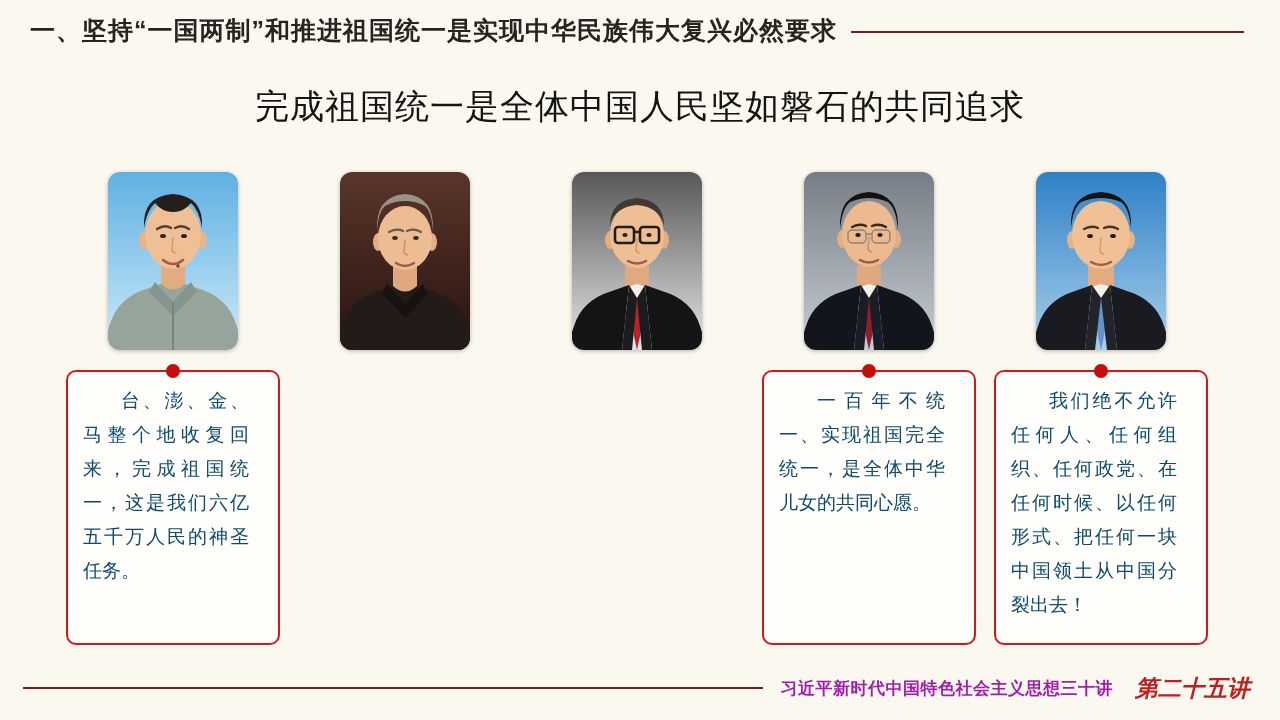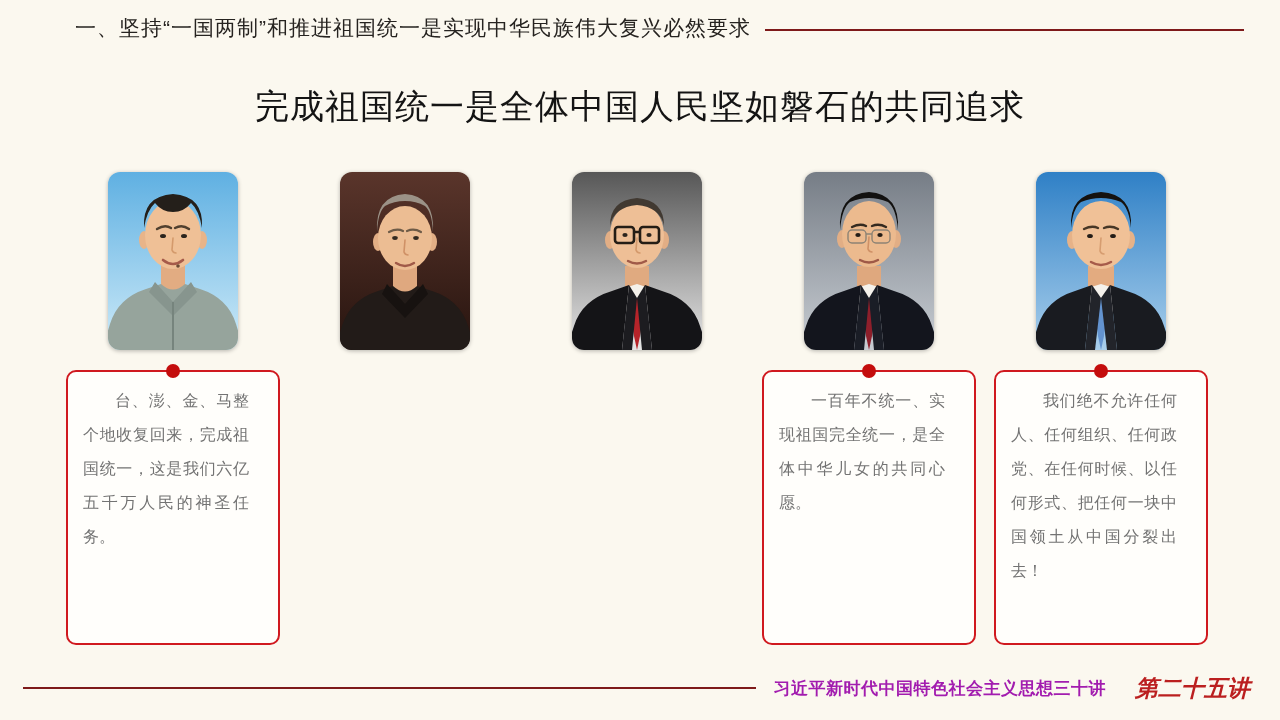--- a/index.html
+++ b/index.html
@@ -2,47 +2,47 @@
 <html><head>
 <meta charset="utf-8">
 <style>
   * { margin:0; padding:0; box-sizing:border-box; }
   html,body { width:1280px; height:720px; }
   body { font-family:"Liberation Sans","DejaVu Sans",sans-serif; }
   .slide { position:relative; width:1280px; height:720px; background:#fbf8ef; overflow:hidden; }
 
   
   .header { position:absolute; top:14px; left:30px; right:36px; display:flex; align-items:center; }
-  .header h1 { font-size:21px; font-weight:normal; color:#262320; letter-spacing:1px; white-space:nowrap;margin-left:45px; }
+  .header h1 { font-size:25px; font-weight:bold; color:#262320; letter-spacing:1px; white-space:nowrap; }
   .header .rule { flex:1; height:2px; background:#7e1a1a; margin-left:14px; margin-top:3px; }
 
   
   .title { position:absolute; top:84px; left:0; width:100%; text-align:center;
            font-size:34px; font-weight:normal; color:#141414; letter-spacing:1px; }
 
   
   .columns { position:absolute; left:66px; top:172px; display:flex; gap:18px; }
   .col { width:214px; }
   .photo { width:130px; height:178px; margin:0 auto; border-radius:12px; overflow:hidden;
            box-shadow:0 1px 4px rgba(0,0,0,.28); }
   .photo svg { display:block; width:130px; height:178px; }
 
   .quote-box { position:relative; margin-top:20px; height:275px; background:#fffefb;
                border:2px solid #d0191f; border-radius:10px; }
   .dot { position:absolute; top:-8px; left:50%; transform:translateX(-50%);
          width:14px; height:14px; border-radius:50%; background:#c40d0d; }
-  .quote { padding:12px 29px 10px 15px; font-size:16px; line-height:34px; color:#737373;
+  .quote { padding:12px 29px 10px 15px; font-size:19px; line-height:34px; color:#0c4a6e;
            text-align:justify; text-indent:2em; }
 
   
   .footer { position:absolute; left:23px; right:30px; top:671px; height:34px;
             display:flex; align-items:center; }
   .footer .rule { flex:1; height:2px; background:#7e1a1a; }
   .footer .series { margin-left:18px; font-size:17px; font-weight:bold; color:#a21caf; letter-spacing:.5px; white-space:nowrap; }
-  .footer .lecture { margin-left:29px; font-family:"DejaVu Serif","Liberation Serif",serif;
+  .footer .lecture { margin-left:22px; font-family:"DejaVu Serif","Liberation Serif",serif;
                      font-style:italic; font-weight:bold; font-size:23px; color:#bb1f1f; white-space:nowrap; }
 </style>
 </head>
 <body>
 
 <div class="slide">
 
   <div class="header">
     <h1>一、坚持“一国两制”和推进祖国统一是实现中华民族伟大复兴必然要求</h1>
     <div class="rule"></div>

